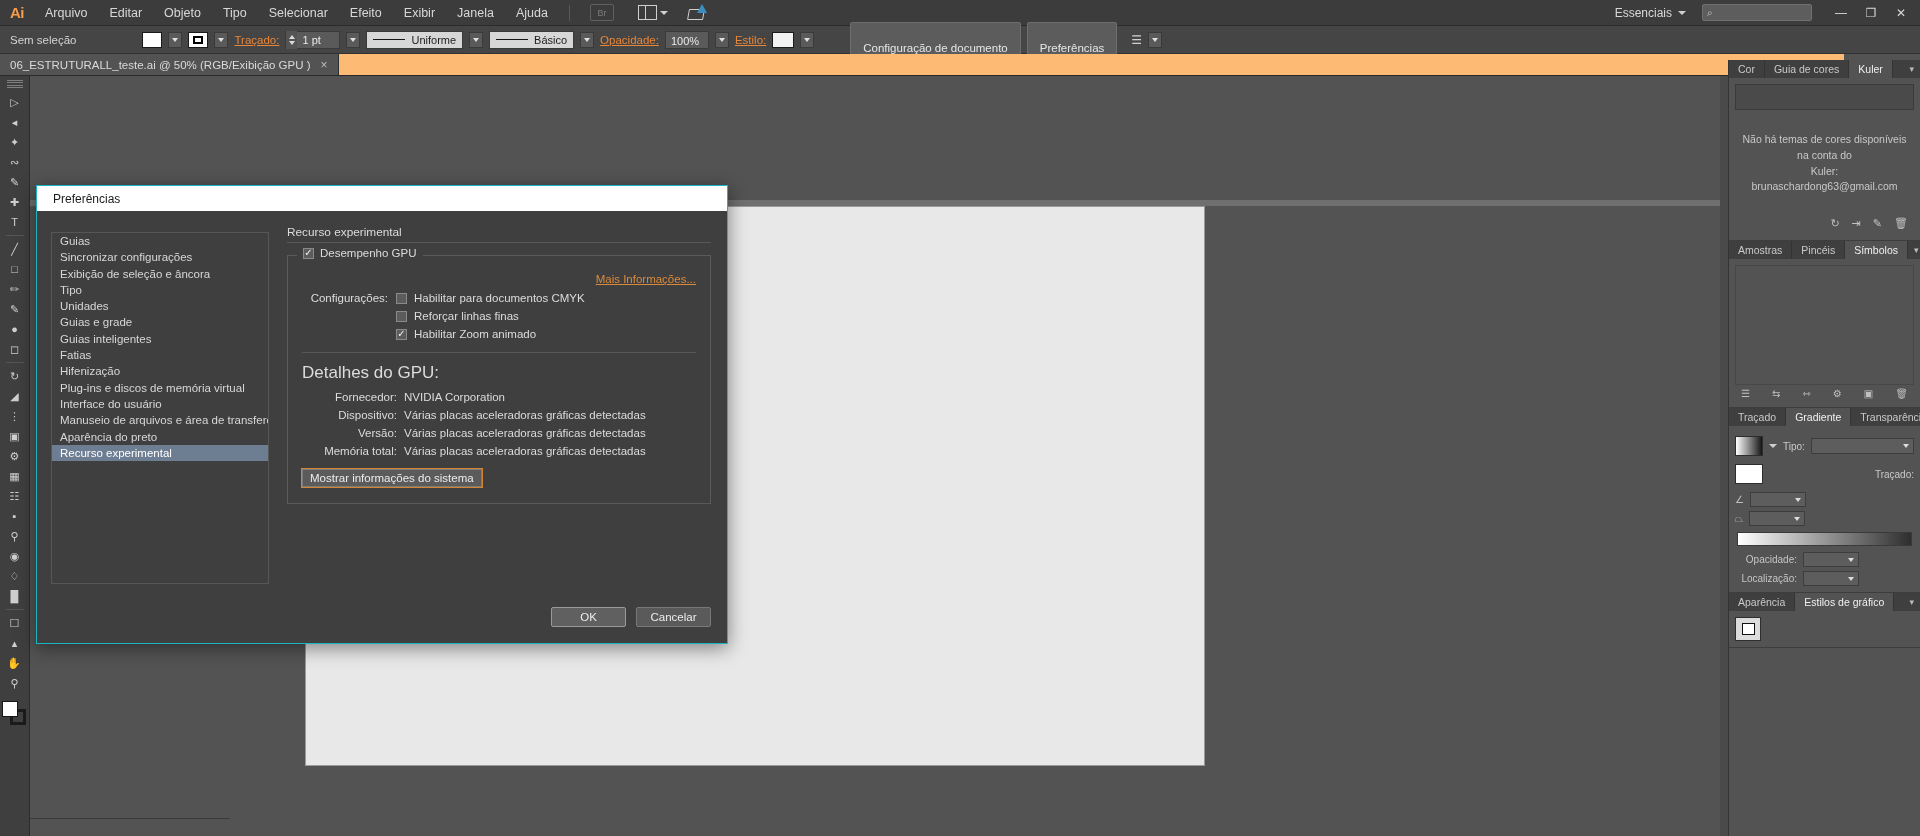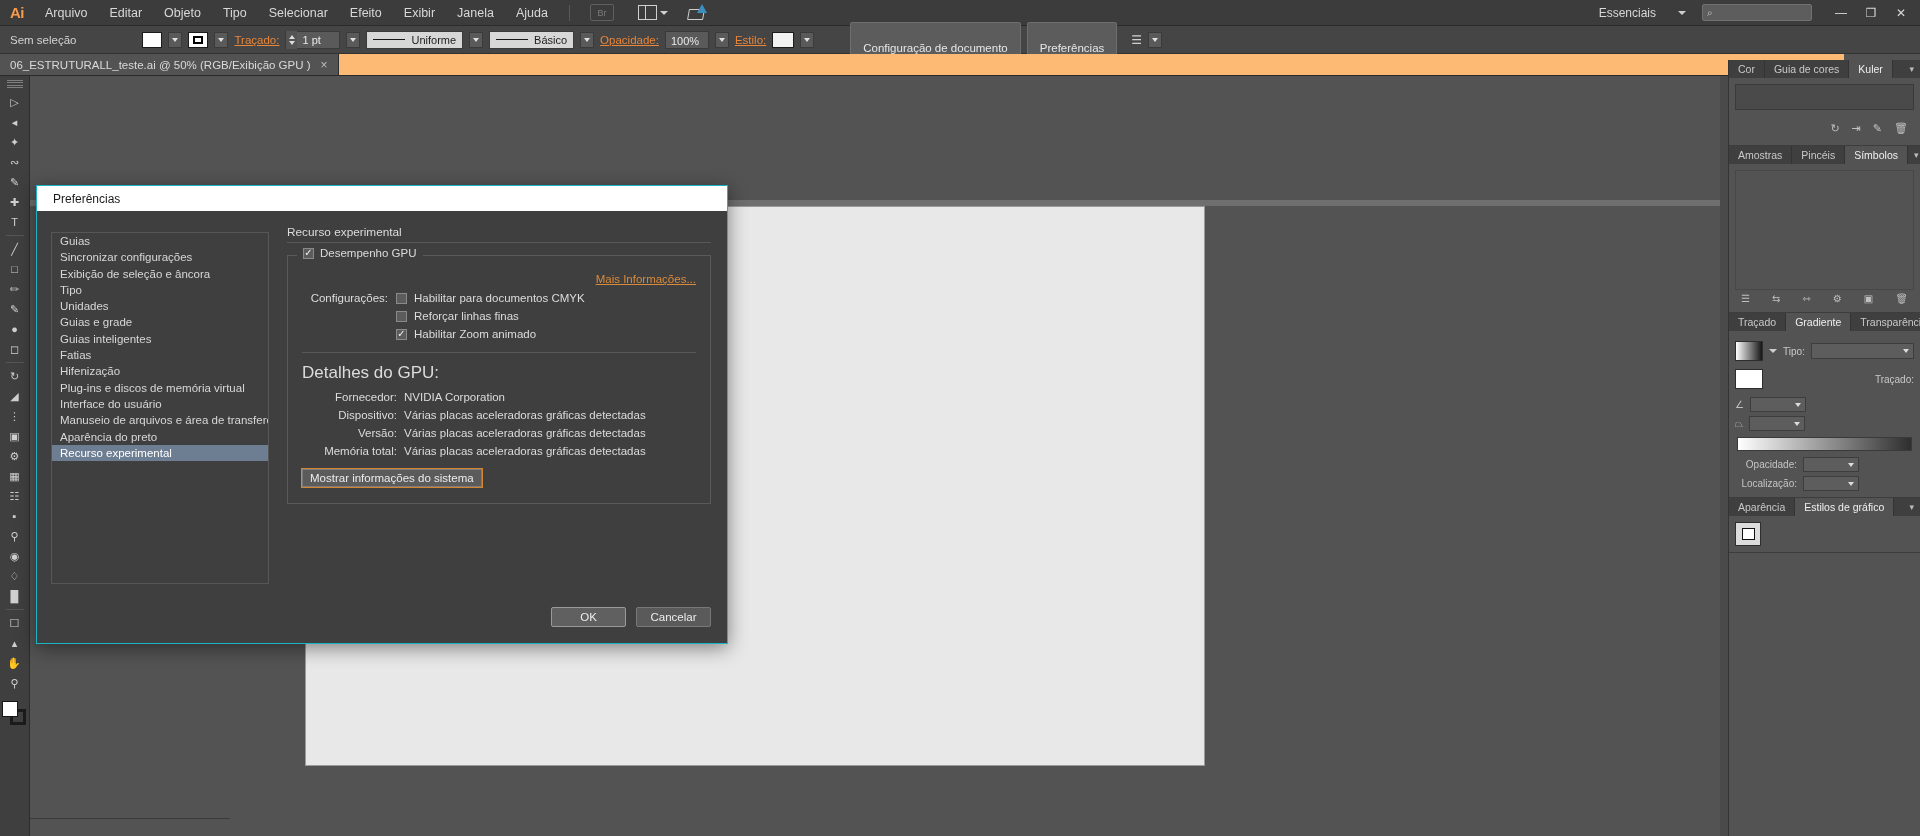--- a/index.html
+++ b/index.html
@@ -53,21 +53,21 @@
   }
   .stock-icon em {
     position:absolute; right:1px; top:0px; width:0;height:0;
     border-left:5px solid transparent;border-right:5px solid transparent;
     border-bottom:9px solid #3a8fc0;
   }
   .menubar-right {
     margin-left:auto; display:flex; align-items:center; height:26px; padding-right:4px;
   }
   .essentials {
-    font-size:12px; color:#d8d8d8; padding:0 6px; display:flex; align-items:center; gap:22px;
+    font-size:12px; color:#d8d8d8; padding:0 6px; display:flex; align-items:center; gap:6px;
   }
   .search-box {
     width:110px; height:17px; background:#5d5d5d; border:1px solid #707070;
     border-radius:2px; margin-left:10px; display:flex; align-items:center; padding:0 4px;
   }
   .search-glyph { color:#c9c9c9; font-size:10px; }
   .win-btns { display:flex; align-items:center; margin-left:14px; gap:0px; }
   .win-btn {
     width:30px; height:26px; display:flex; align-items:center; justify-content:center;
     color:#d9d9d9; font-size:12px;
@@ -467,20 +467,24 @@
 
   <div class="panel">
     <div class="panel-tabs">
       <div class="ptab">Cor</div>
       <div class="ptab">Guia de cores</div>
       <div class="ptab active">Kuler</div>
       <div class="ptab-menu">▾</div>
     </div>
     <div class="panel-body">
       <div class="kuler-preview"></div>
+      <div class="kuler-msg">
+        <div>Não há temas de cores disponíveis na conta do</div>
+        <div>Kuler: brunaschardong63@gmail.com</div>
+      </div>
       <div class="kuler-icons">
         <span>↻</span>
         <span>⇥</span>
         <span>✎</span>
         <span>🗑</span>
       </div>
     </div>
   </div>
 
   <div class="panel">

